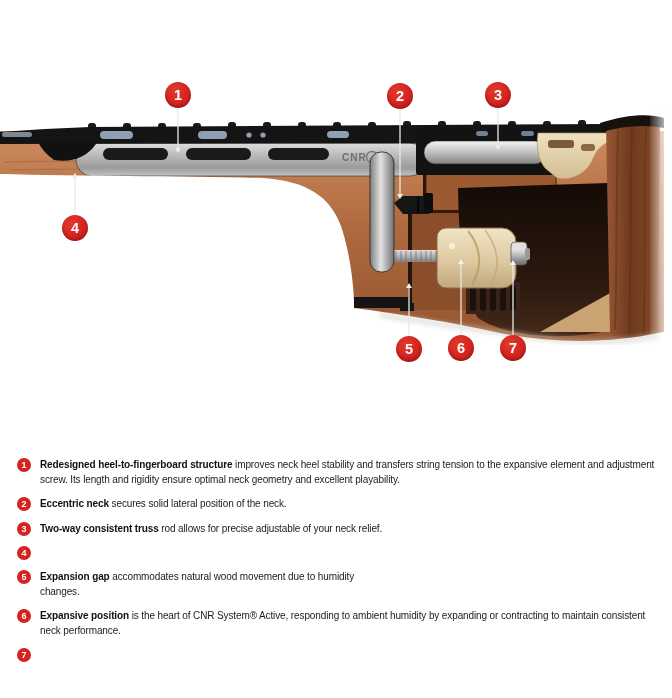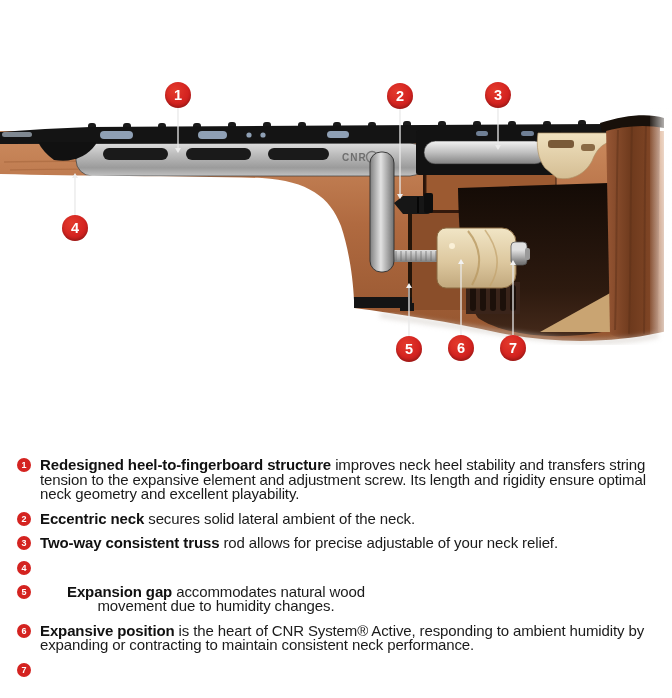--- a/index.html
+++ b/index.html
@@ -17,24 +17,24 @@
   .m1{left:165px;top:82px;} .m2{left:387px;top:83px;} .m3{left:485px;top:82px;}
   .m4{left:62px;top:215px;} .m5{left:396px;top:336px;} .m6{left:448px;top:335px;}
   .m7{left:500px;top:335px;}
 
   
   .legend{padding:10px 14px 0 17px;}
   .legend-item{display:flex;align-items:flex-start;margin-bottom:10px;}
   .bullet{flex:0 0 14px;width:14px;height:14px;border-radius:50%;background:#d42320;
     color:#fff;font-size:9px;font-weight:bold;line-height:14px;text-align:center;
     margin-right:9px;margin-top:0;}
-  .legend-text{margin:0;font-size:15px;line-height:14.5px;color:#1b1b1b;
+  .legend-text{margin:0;font-size:10px;line-height:14.5px;color:#1b1b1b;
     letter-spacing:-0.12px;max-width:622px;}
   .legend-text b{font-weight:bold;color:#111;}
-  .legend-text.narrow{max-width:352px;text-align:center;}
+  .legend-text.narrow{max-width:352px;}
 </style>
 </head>
 <body>
 
 <div class="stage">
   <svg width="672" height="448" viewBox="0 0 672 448">
     <defs>
       <linearGradient id="woodNeck" x1="0" y1="130" x2="0" y2="340" gradientUnits="userSpaceOnUse">
         <stop offset="0" stop-color="#cd8c5f"></stop>
           <stop offset=".45" stop-color="#b06a40"></stop>
@@ -247,21 +247,21 @@
   <div class="marker m7">7</div>
 </div>
 
 <div class="legend">
   <div class="legend-item">
     <span class="bullet">1</span>
     <p class="legend-text"><b>Redesigned heel-to-fingerboard structure</b><span> improves neck heel stability and transfers string tension to the expansive element and adjustment screw. Its length and rigidity ensure optimal neck geometry and excellent playability.</span></p>
   </div>
   <div class="legend-item">
     <span class="bullet">2</span>
-    <p class="legend-text"><b>Eccentric neck</b><span> secures solid lateral ambient of the neck.</span></p>
+    <p class="legend-text"><b>Eccentric neck</b><span> secures solid lateral position of the neck.</span></p>
   </div>
   <div class="legend-item">
     <span class="bullet">3</span>
     <p class="legend-text"><b>Two-way consistent truss</b><span> rod allows for precise adjustable of your neck relief.</span></p>
   </div>
   <div class="legend-item">
     <span class="bullet">4</span>
   </div>
   <div class="legend-item">
     <span class="bullet">5</span>

